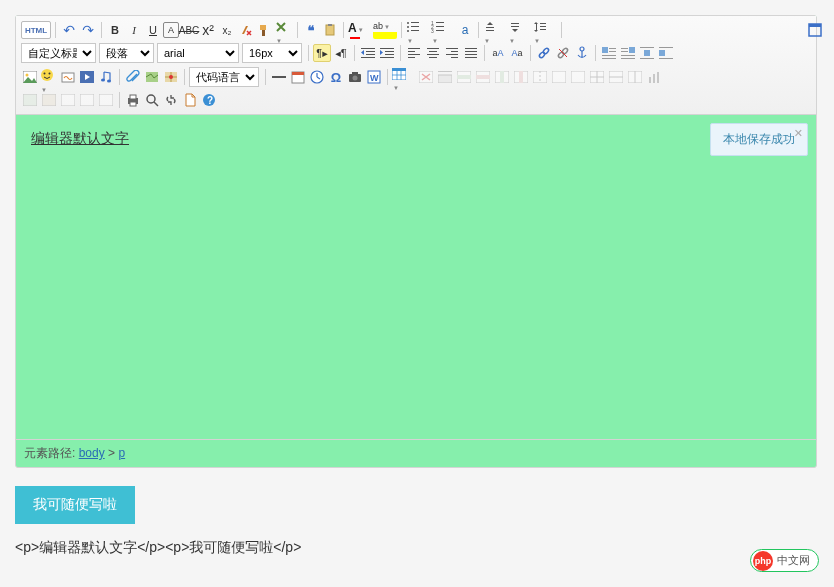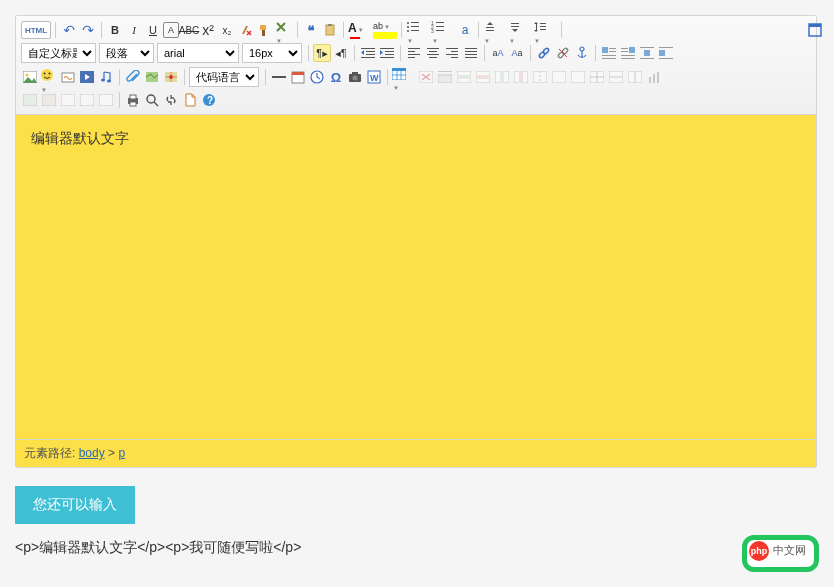--- a/index.html
+++ b/index.html
@@ -4,21 +4,21 @@
 <style>
 body {
   margin: 0;
   padding: 15px;
   font-family: Arial, "Microsoft YaHei", sans-serif;
   font-size: 12px;
   background: #f5f5f5;
   color: #333;
 }
 .editor-container {
-  background: #fde047;
+  background: #86efac;
   border: 1px solid #d4d4d4;
   border-radius: 3px;
   width: 800px;
 }
 .toolbar {
   background: linear-gradient(#fafafa, #f0f0f0);
   border-bottom: 1px solid #d4d4d4;
   padding: 3px 5px;
 }
 .toolbar-row {
@@ -55,21 +55,21 @@
 .dd::after { content: "▼"; font-size: 6px; color: #888; margin-left: 1px; }
 svg { display: block; }
 .content-area {
   min-height: 300px;
   padding: 12px 15px;
   position: relative;
   font-size: 14px;
   line-height: 1.6;
   color: #333;
 }
-.content-area p { margin: 0 0 4px 0; }
+.content-area p { margin: 0 0 4px 0; text-decoration: underline; }
 .save-notice {
   position: absolute;
   top: 8px;
   right: 8px;
   background: #eaf4fb;
   border: 1px solid #c6e1f0;
   padding: 6px 12px;
   font-size: 12px;
   color: #3a87ad;
   border-radius: 2px;
@@ -94,23 +94,23 @@
   cursor: pointer;
 }
 .output-html { margin-top: 15px; font-size: 14px; color: #333; }
 .logo-badge {
   position: fixed;
   bottom: 15px;
   right: 15px;
 }
 .logo-badge .pill {
   background: #fff;
-  border: 5px solid #22c55e;
+  border: 1px solid #22c55e;
   border-radius: 12px;
-  padding: 3px 8px 9px 26px;
+  padding: 3px 8px 3px 26px;
   font-size: 11px;
   color: #555;
   position: relative;
 }
 .logo-badge .dot {
   position: absolute;
   left: 2px; top: 1px;
   width: 20px; height: 20px;
   background: #f5372b;
   border-radius: 50%;
@@ -573,33 +573,37 @@
           <svg width="14" height="14">
             <circle cx="7" cy="7" r="6" fill="#3b8fd4"></circle>
             <text x="5" y="11" font-size="10" fill="#fff" font-weight="bold">?</text>
           </svg>
         </span>
     </div>
   </div>
 
   <div class="content-area">
     <p>编辑器默认文字</p>
+    <div class="save-notice">
+      <span>本地保存成功</span>
+      <span class="close-x">✕</span>
+    </div>
   </div>
 
   <div class="statusbar">
     <div>
       <span>元素路径:</span>
       <a>body</a>
       <span>&gt;</span>
       <a>p</a>
     </div>
   </div>
 </div>
 
-<button class="show-btn">您还可以输入</button>
+<button class="show-btn">我可随便写啦</button>
 
 <div class="output-html">&lt;p&gt;编辑器默认文字&lt;/p&gt;&lt;p&gt;我可随便写啦&lt;/p&gt;</div>
 
 <div class="logo-badge">
   <div class="pill">
     <span class="dot">php</span>
     <span>中文网</span>
   </div>
 </div>
 

